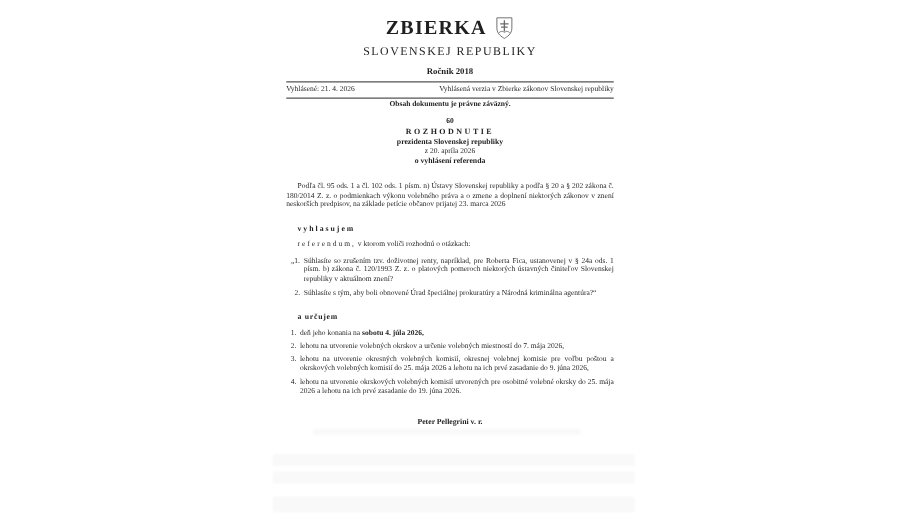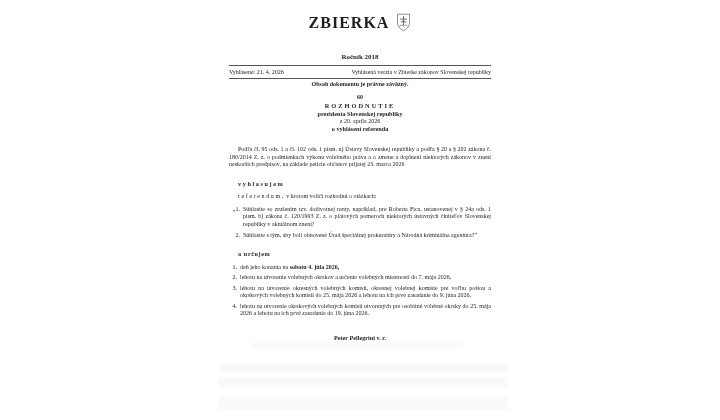--- a/index.html
+++ b/index.html
@@ -138,20 +138,21 @@
     <span class="emblem">
       <svg width="15" height="19" viewBox="0 0 20 25" fill="none" stroke="#6a6a6a" stroke-width="1">
         <path d="M2 1.5 h16 v11 c0 6.5 -5.5 9.5 -8 11 c-2.5 -1.5 -8 -4.5 -8 -11 z"></path>
         <path d="M10 4 v12" stroke-width="1.4"></path>
         <path d="M5.5 8 h9" stroke-width="1.4"></path>
         <path d="M6.5 11.5 h7" stroke-width="1.4"></path>
         <path d="M4 18 c1.5 -2.5 4 -2.5 6 -1 c2 -1.5 4.5 -1.5 6 1" stroke-width="0.9"></path>
       </svg>
     </span>
   </div>
+  <div class="abs masthead-subtitle">SLOVENSKEJ REPUBLIKY</div>
   <div class="abs volume">Ročník 2018</div>
 
   <div class="abs rule rule1"></div>
   <div class="abs meta-row">
     <span>Vyhlásené: 21. 4. 2026</span>
     <span>Vyhlásená verzia v Zbierke zákonov Slovenskej republiky</span>
   </div>
   <div class="abs rule rule2"></div>
   <div class="abs notice">Obsah dokumentu je právne záväzný.</div>
 

